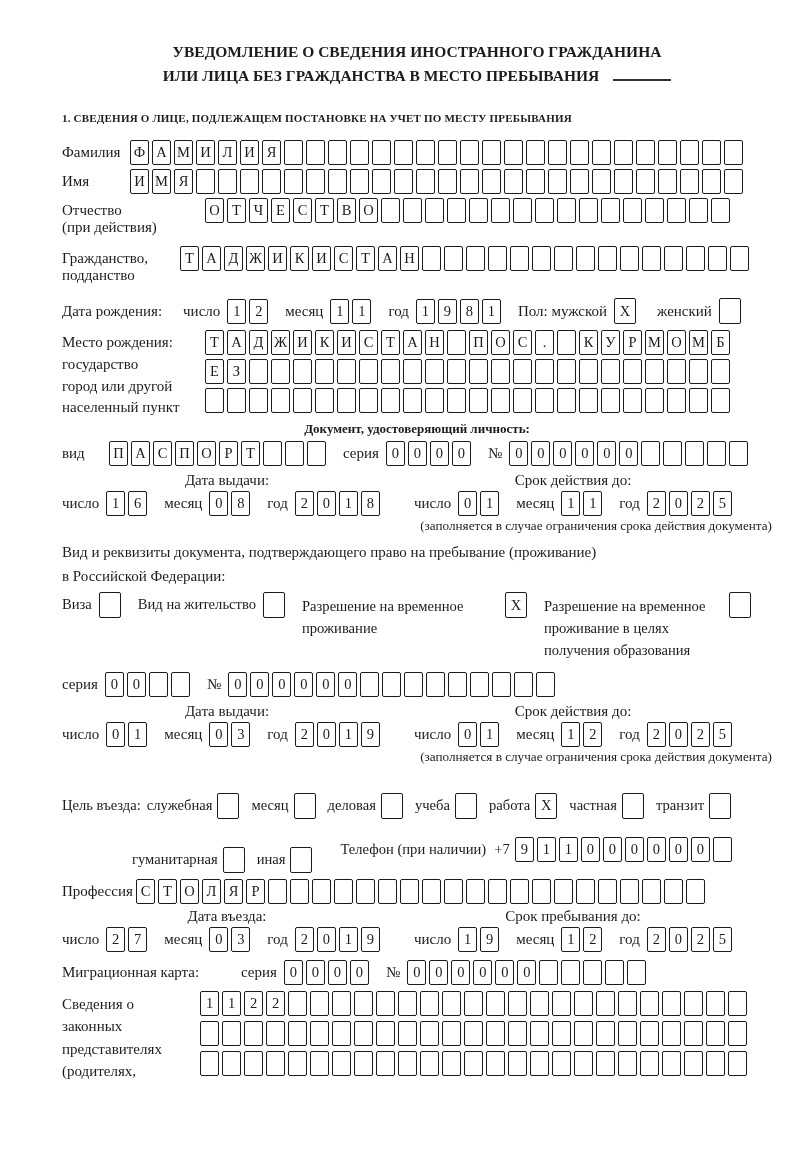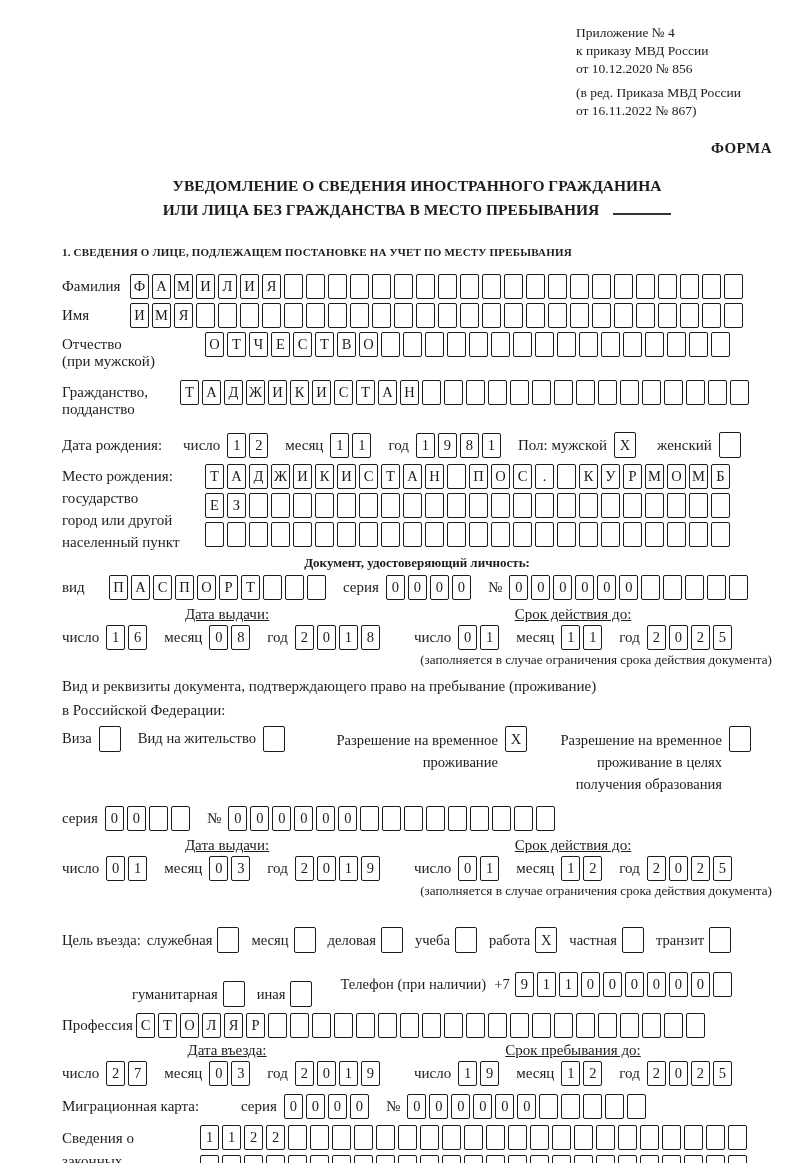--- a/index.html
+++ b/index.html
@@ -37,60 +37,52 @@
   .bp{display:flex;align-items:flex-start;margin-top:6px;}
   .bp-labels{width:143px;flex:0 0 auto;font-size:15px;line-height:1.45;padding-top:2px;}
   .bp-rows .boxes{margin-bottom:4px;}
 
   .center-bold{text-align:center;font-weight:bold;font-size:13px;margin:2px 0 4px 0;}
 
   
   .dt2{display:flex;margin-top:4px;font-size:15px;}
   .dtcol-l{flex:0 0 330px;}
   .dtcol-r{flex:1 1 auto;padding-left:22px;}
-  .dthead{text-align:center;margin-bottom:2px;text-decoration:underline;}
+  .dthead{text-align:center;margin-bottom:2px;}
   .dtcol-r .dthead{padding-right:40px;}
   .dtline{display:flex;align-items:center;}
   .note{text-align:right;font-size:13.2px;margin:2px 0 6px 0;}
 
   .plain{font-size:15px;margin:6px 0 2px 0;line-height:1.6;}
 
   
   .resopts{display:flex;align-items:flex-start;margin:4px 0 10px 0;font-size:14.6px;}
   .ropt{display:flex;align-items:flex-start;margin-right:14px;}
   .ropt .otext{padding-top:4px;margin-right:7px;}
-  .ropt .centered{text-align:right;line-height:1.5;}
+  .ropt .centered{text-align:left;line-height:1.5;}
   .maxw190{max-width:196px;} .maxw175{max-width:178px;}
 
   
   .purpose{display:flex;align-items:center;flex-wrap:nowrap;font-size:14.6px;margin:8px 0 6px 0;}
   .popt{display:flex;align-items:center;margin-right:9px;flex:0 0 auto;margin-top:20px;}
   .popt .otext{margin-right:5px;}
   .indent70{margin-left:70px;}
   .phone-lbl{margin:0 8px 0 16px;flex:0 0 auto;}
   .pfx{margin-right:5px;flex:0 0 auto;}
 
   
   .reps{display:flex;align-items:flex-start;margin-top:6px;}
   .reps-labels{width:138px;flex:0 0 auto;font-size:15px;line-height:1.5;padding-top:2px;}
   .reps-rows .boxes{margin-bottom:5px;}
 </style>
 </head>
 <body>
 
 <div class="page">
 
-  <div class="appendix">
-    <div>Приложение № 4</div>
-    <div>к приказу МВД России</div>
-    <div>от 10.12.2020 № 856</div>
-    <div class="amend">(в ред. Приказа МВД России</div>
-    <div>от 16.11.2022 № 867)</div>
-    <div class="forma">ФОРМА</div>
-  </div>
 
   <div class="title">
     <div>УВЕДОМЛЕНИЕ О СВЕДЕНИЯ ИНОСТРАННОГО ГРАЖДАНИНА</div>
     <div><span>ИЛИ ЛИЦА БЕЗ ГРАЖДАНСТВА В МЕСТО ПРЕБЫВАНИЯ</span><span class="blank-line"></span></div>
   </div>
 
   <div class="sec-head">1. СВЕДЕНИЯ О ЛИЦЕ, ПОДЛЕЖАЩЕМ ПОСТАНОВКЕ НА УЧЕТ ПО МЕСТУ ПРЕБЫВАНИЯ</div>
 
   <div class="frow">
     <div class="lbl w68">Фамилия</div>
@@ -156,21 +148,21 @@
         <span class="cbox"></span>
         <span class="cbox"></span>
         <span class="cbox"></span>
         <span class="cbox"></span>
       </div>
   </div>
 
   <div class="frow">
     <div class="lbl w143">
       <div>Отчество</div>
-      <div class="sublbl">(при мужской)</div>
+      <div class="sublbl">(при действия)</div>
     </div>
     <div class="boxes">
         <span class="cbox">О</span>
         <span class="cbox">Т</span>
         <span class="cbox">Ч</span>
         <span class="cbox">Е</span>
         <span class="cbox">С</span>
         <span class="cbox">Т</span>
         <span class="cbox">В</span>
         <span class="cbox">О</span>

